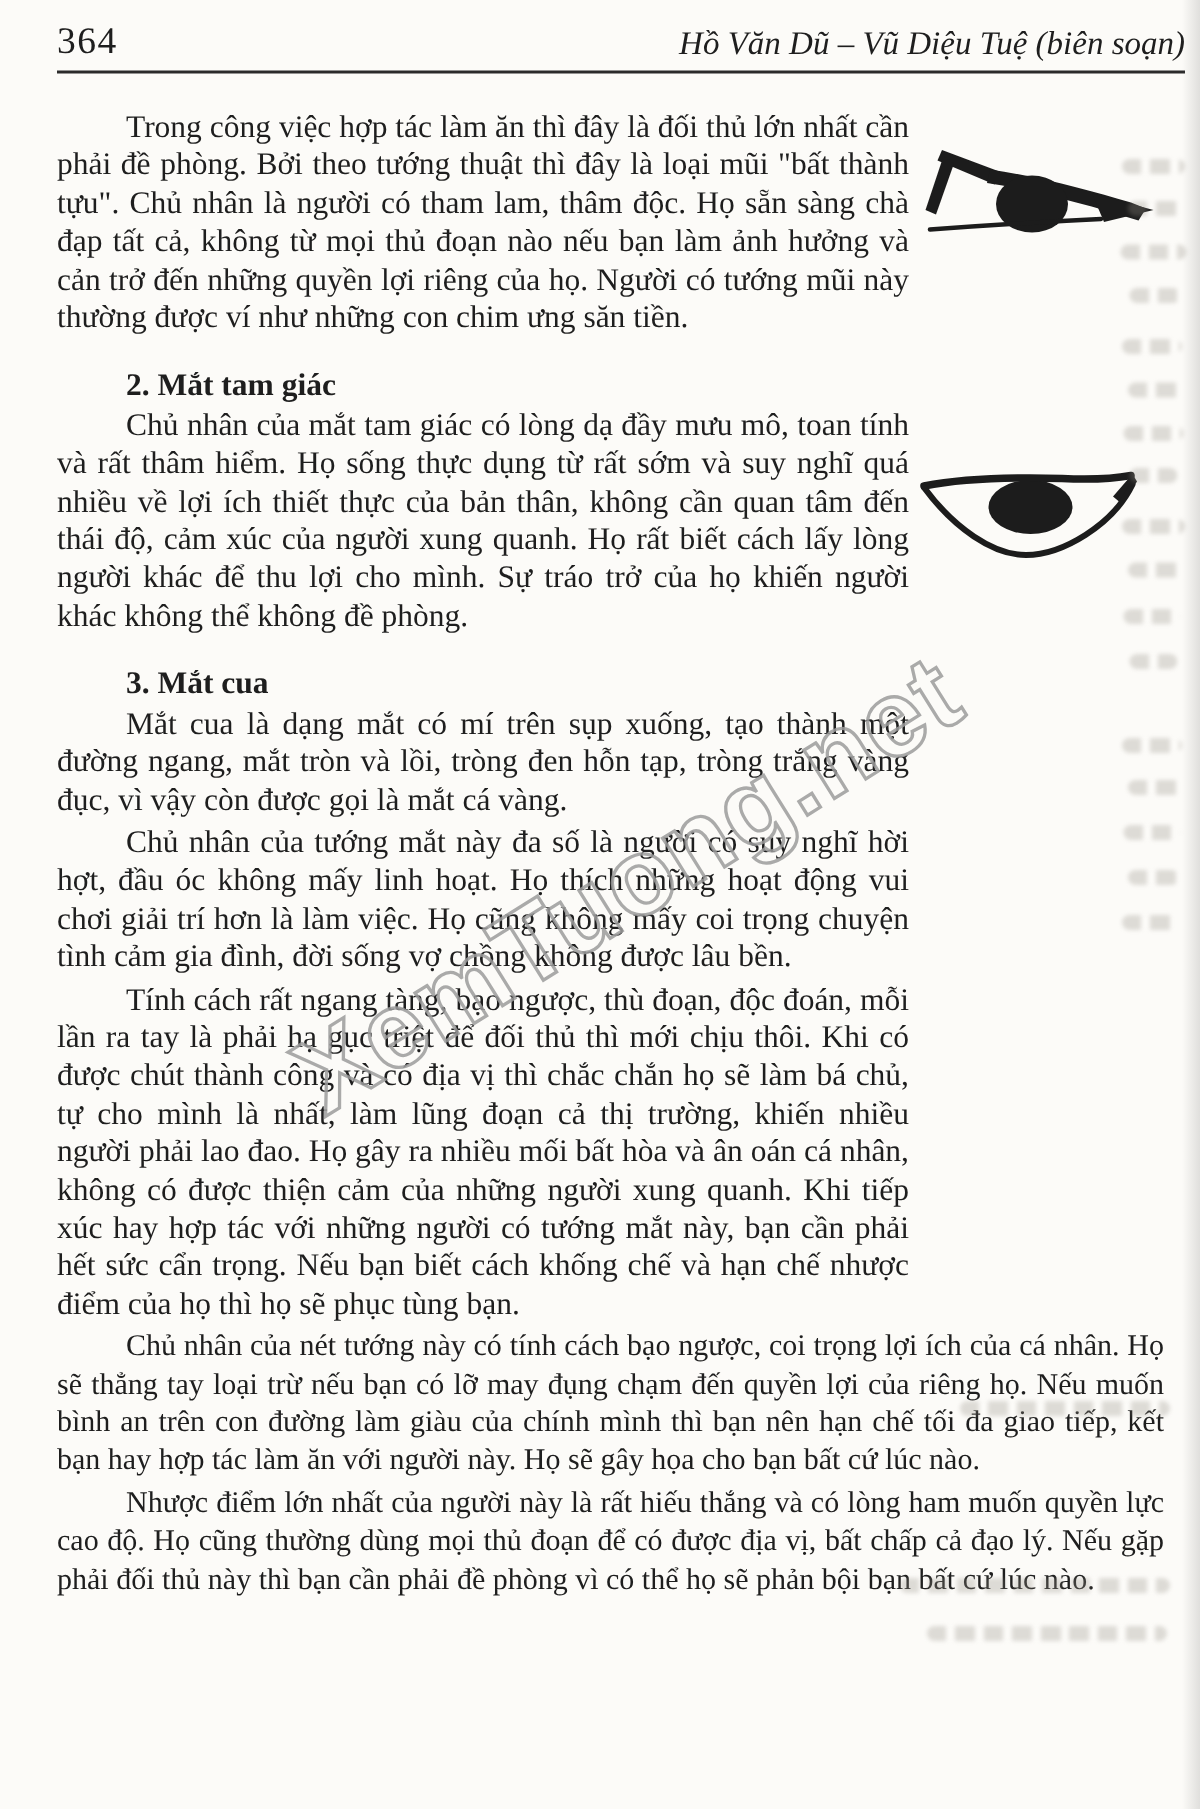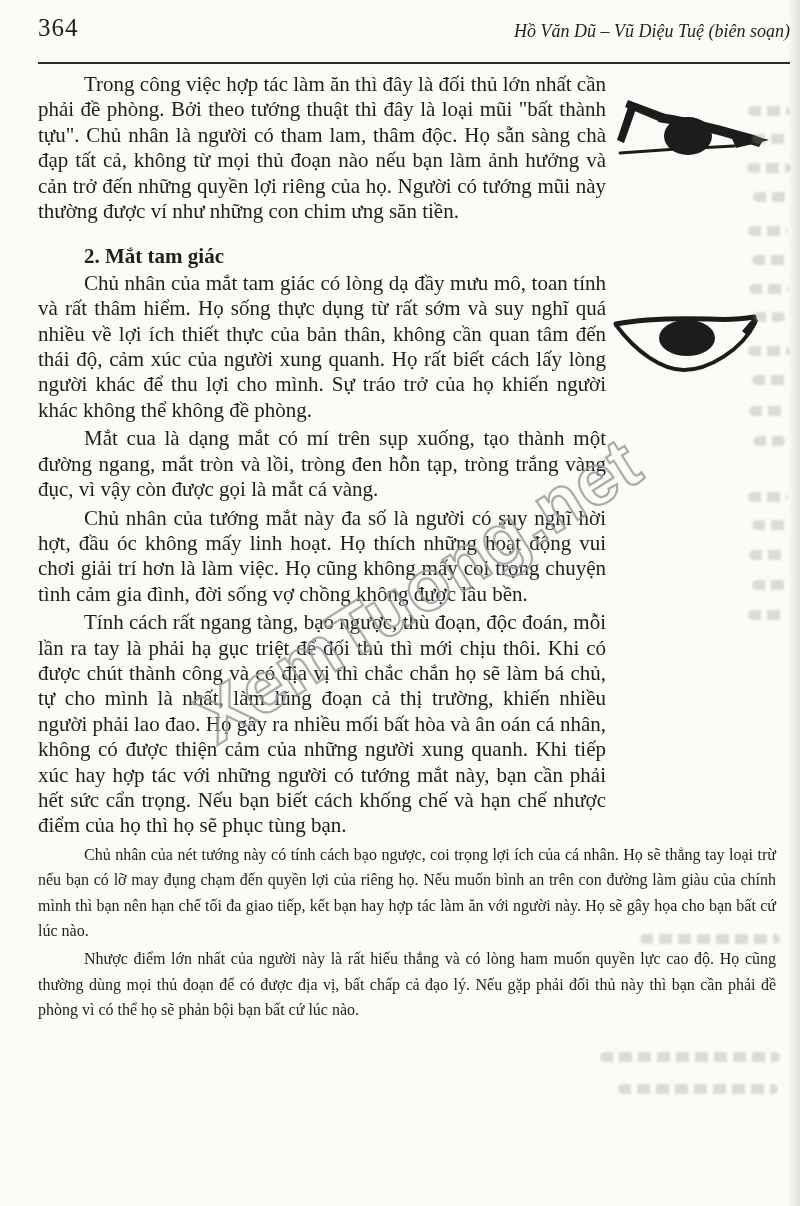--- a/index.html
+++ b/index.html
@@ -10,33 +10,33 @@
     background:#fcfbf8;
     overflow:hidden;
     font-family:"Liberation Serif","DejaVu Serif",serif;
     color:#1e1e1e;
   }
   
   .hdr{
     position:absolute;left:38px;top:14px;width:752px;
     display:flex;justify-content:space-between;align-items:flex-end;
     border-bottom:2px solid #2b2b2b;
-    padding-bottom:20px;
+    padding-bottom:5px;
   }
   .page-num{font-size:25px;letter-spacing:1px;}
-  .hdr-right{font-size:18px;font-style:italic;}
+  .hdr-right{font-size:22px;font-style:italic;}
   
   .body{position:absolute;left:38px;top:72px;width:740px;}
   .para{
     margin:0 0 3px 0;
     font-size:21px;line-height:25.4px;
     text-align:justify;text-indent:46px;
   }
   .narrow{width:568px;}
-  .wide{width:738px;font-size:16px;line-height:25.4px;}
+  .wide{width:738px;font-size:20px;line-height:25.4px;}
   .sec-heading{
     margin:20px 0 1px 0;
     font-size:21px;line-height:25.4px;
     font-weight:bold;text-indent:46px;
   }
   .stats{
     margin:0 0 3px 0;
     font-size:21px;line-height:25.4px;
     font-weight:bold;font-style:italic;text-indent:46px;
   }
@@ -77,20 +77,21 @@
     <span class="page-num">364</span>
     <span class="hdr-right">Hồ Văn Dũ – Vũ Diệu Tuệ (biên soạn)</span>
   </div>
 
   <div class="body">
     <p class="para narrow">Trong công việc hợp tác làm ăn thì đây là đối thủ lớn nhất cần phải đề phòng. Bởi theo tướng thuật thì đây là loại mũi "bất thành tựu". Chủ nhân là người có tham lam, thâm độc. Họ sẵn sàng chà đạp tất cả, không từ mọi thủ đoạn nào nếu bạn làm ảnh hưởng và cản trở đến những quyền lợi riêng của họ. Người có tướng mũi này thường được ví như những con chim ưng săn tiền.</p>
 
     <h2 class="sec-heading">2. Mắt tam giác</h2>
     <p class="para narrow">Chủ nhân của mắt tam giác có lòng dạ đầy mưu mô, toan tính và rất thâm hiểm. Họ sống thực dụng từ rất sớm và suy nghĩ quá nhiều về lợi ích thiết thực của bản thân, không cần quan tâm đến thái độ, cảm xúc của người xung quanh. Họ rất biết cách lấy lòng người khác để thu lợi cho mình. Sự tráo trở của họ khiến người khác không thể không đề phòng.</p>
 
+    <h2 class="sec-heading">3. Mắt cua</h2>
     <p class="para narrow">Mắt cua là dạng mắt có mí trên sụp xuống, tạo thành một đường ngang, mắt tròn và lồi, tròng đen hỗn tạp, tròng trắng vàng đục, vì vậy còn được gọi là mắt cá vàng.</p>
     <p class="para narrow">Chủ nhân của tướng mắt này đa số là người có suy nghĩ hời hợt, đầu óc không mấy linh hoạt. Họ thích những hoạt động vui chơi giải trí hơn là làm việc. Họ cũng không mấy coi trọng chuyện tình cảm gia đình, đời sống vợ chồng không được lâu bền.</p>
     <p class="para narrow">Tính cách rất ngang tàng, bạo ngược, thù đoạn, độc đoán, mỗi lần ra tay là phải hạ gục triệt để đối thủ thì mới chịu thôi. Khi có được chút thành công và có địa vị thì chắc chắn họ sẽ làm bá chủ, tự cho mình là nhất, làm lũng đoạn cả thị trường, khiến nhiều người phải lao đao. Họ gây ra nhiều mối bất hòa và ân oán cá nhân, không có được thiện cảm của những người xung quanh. Khi tiếp xúc hay hợp tác với những người có tướng mắt này, bạn cần phải hết sức cẩn trọng. Nếu bạn biết cách khống chế và hạn chế nhược điểm của họ thì họ sẽ phục tùng bạn.</p>
 
     <p class="para wide">Chủ nhân của nét tướng này có tính cách bạo ngược, coi trọng lợi ích của cá nhân. Họ sẽ thẳng tay loại trừ nếu bạn có lỡ may đụng chạm đến quyền lợi của riêng họ. Nếu muốn bình an trên con đường làm giàu của chính mình thì bạn nên hạn chế tối đa giao tiếp, kết bạn hay hợp tác làm ăn với người này. Họ sẽ gây họa cho bạn bất cứ lúc nào.</p>
 
     <p class="para wide">Nhược điểm lớn nhất của người này là rất hiếu thắng và có lòng ham muốn quyền lực cao độ. Họ cũng thường dùng mọi thủ đoạn để có được địa vị, bất chấp cả đạo lý. Nếu gặp phải đối thủ này thì bạn cần phải đề phòng vì có thể họ sẽ phản bội bạn bất cứ lúc nào.</p>
   </div>
 
   <svg class="eye1" width="162" height="68" viewBox="0 0 162 68" aria-hidden="true">

